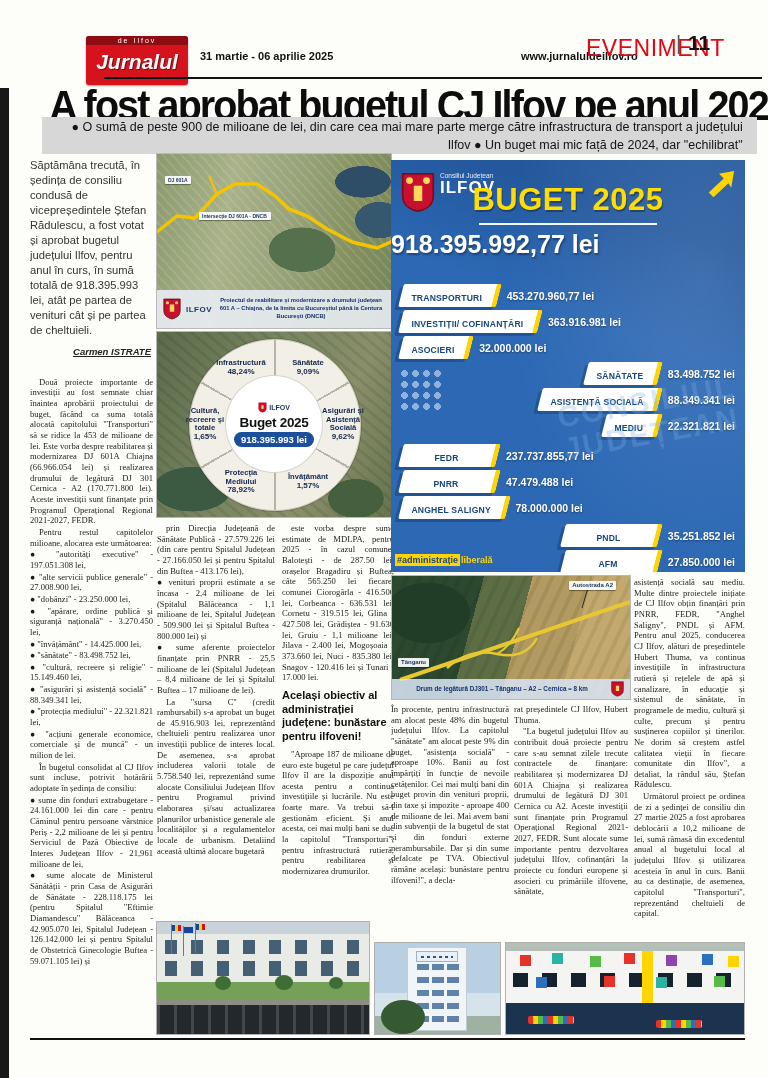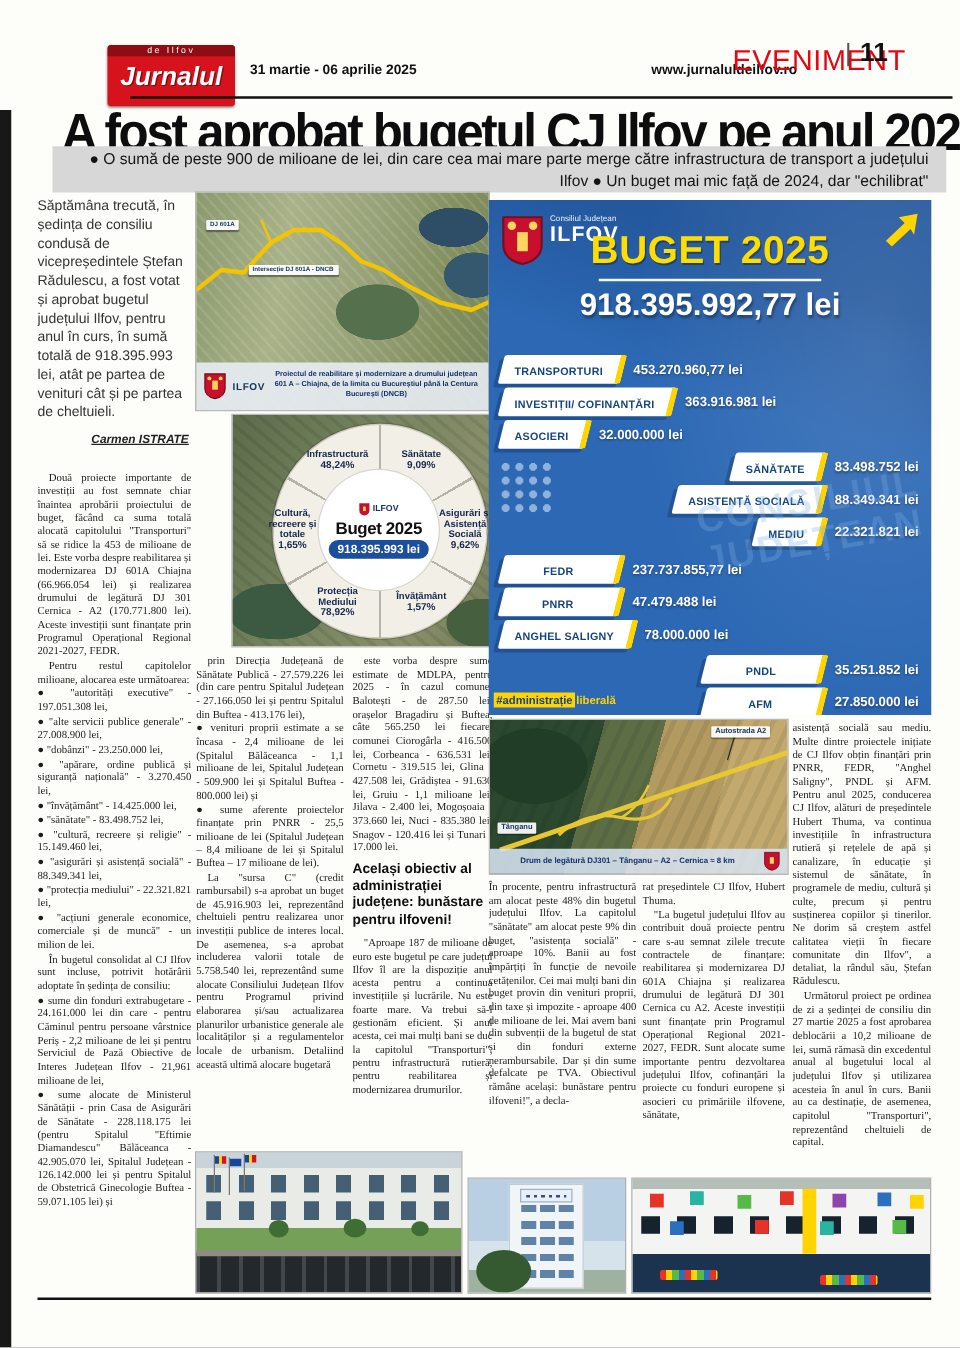--- a/index.html
+++ b/index.html
@@ -52,21 +52,21 @@
         display:flex;align-items:center;gap:5px;padding:0 6px;box-sizing:border-box;}
   .mcap .orgname{font-size:8px;font-weight:800;color:#14335e;letter-spacing:.5px;}
   .mcap .ctext{flex:1;font-size:5.8px;font-weight:700;color:#15316b;line-height:1.35;text-align:center;}
 
   
   .pie-wrap{left:156px;top:331px;width:236px;height:187px;overflow:hidden;border:1px solid #b9b9b9;box-sizing:border-box;
     background:
       radial-gradient(70px 40px at 15% 85%, #3c5a42 0 55%, transparent 56%),
       radial-gradient(50px 35px at 85% 90%, #46603f 0 55%, transparent 56%),
       repeating-linear-gradient(40deg, rgba(0,0,0,.08) 0 3px, transparent 3px 9px),
-      linear-gradient(115deg,#5c6c4a,#778560 40%,#8a8f6a 70%,#66744e 100%); margin-left: 29px;}
+      linear-gradient(115deg,#5c6c4a,#778560 40%,#8a8f6a 70%,#66744e 100%);}
   .donut{position:absolute;left:32px;top:7px;width:170px;height:170px;border-radius:50%;
     border:1px solid #cfccc2;box-shadow:0 0 0 1px rgba(0,0,0,.15);
     background:conic-gradient(from 0deg,
       #b6b3a8 0deg .8deg, #f2efe7 .8deg 59.2deg, #b6b3a8 59.2deg 60.8deg,
       #f2efe7 60.8deg 119.2deg, #b6b3a8 119.2deg 120.8deg,
       #f2efe7 120.8deg 179.2deg, #b6b3a8 179.2deg 180.8deg,
       #f2efe7 180.8deg 239.2deg, #b6b3a8 239.2deg 240.8deg,
       #f2efe7 240.8deg 299.2deg, #b6b3a8 299.2deg 300.8deg,
       #f2efe7 300.8deg 359.2deg, #b6b3a8 359.2deg 360deg);}
   .donut-hole{position:absolute;left:69px;top:44px;width:96px;height:96px;border-radius:50%;
@@ -84,21 +84,21 @@
       background:
         radial-gradient(280px 430px at 88% 28%, rgba(255,255,255,.12), transparent 70%),
         linear-gradient(200deg, rgba(10,40,90,.25) 0 18%, transparent 40%),
         #2c68b4;}
   .ig-org{position:absolute;left:10px;top:12px;display:flex;gap:5px;align-items:flex-start;color:#fff;}
   .ig-org .l1{font-size:6.5px;opacity:.9;}
   .ig-org .l2{font-size:17px;font-weight:800;letter-spacing:1px;line-height:1;}
   .ig-title{position:absolute;left:0;right:0;top:22px;text-align:center;font-size:31px;font-weight:900;
             color:#ffdd00;letter-spacing:.5px;text-shadow:1px 2px 0 rgba(0,0,0,.3);}
   .ig-rule{position:absolute;left:88px;top:63px;width:178px;height:2px;background:rgba(255,255,255,.95);}
-  .ig-total{position:absolute;left:0;right:0;top:70px;text-align:center;font-size:25px;font-weight:800;
+  .ig-total{position:absolute;left:0;right:0;top:70px;font-size:25px;font-weight:800;
             color:#fff;text-shadow:1px 2px 2px rgba(0,0,0,.35);}
   .irow{position:absolute;left:0;right:0;display:flex;align-items:center;gap:8px;padding:0 10px;}
   .irow.l{justify-content:flex-start;}
   .irow.r{justify-content:flex-end;}
   .pill{position:relative;background:#fff;border-radius:2px;transform:skewX(-14deg);
         padding:2.5px 11px;border-right:5px solid #ffd400;box-shadow:-3px 3px 0 rgba(8,35,80,.3);}
   .pill i{display:inline-block;transform:skewX(14deg);font-style:normal;font-weight:700;
           color:#16457e;font-size:8.6px;letter-spacing:.2px;white-space:nowrap;}
   .ival{color:#fff;font-size:10.5px;font-weight:700;white-space:nowrap;text-shadow:0 1px 2px rgba(0,0,0,.4);}
   .ig-dots{position:absolute;left:8px;top:208px;width:44px;height:44px;

